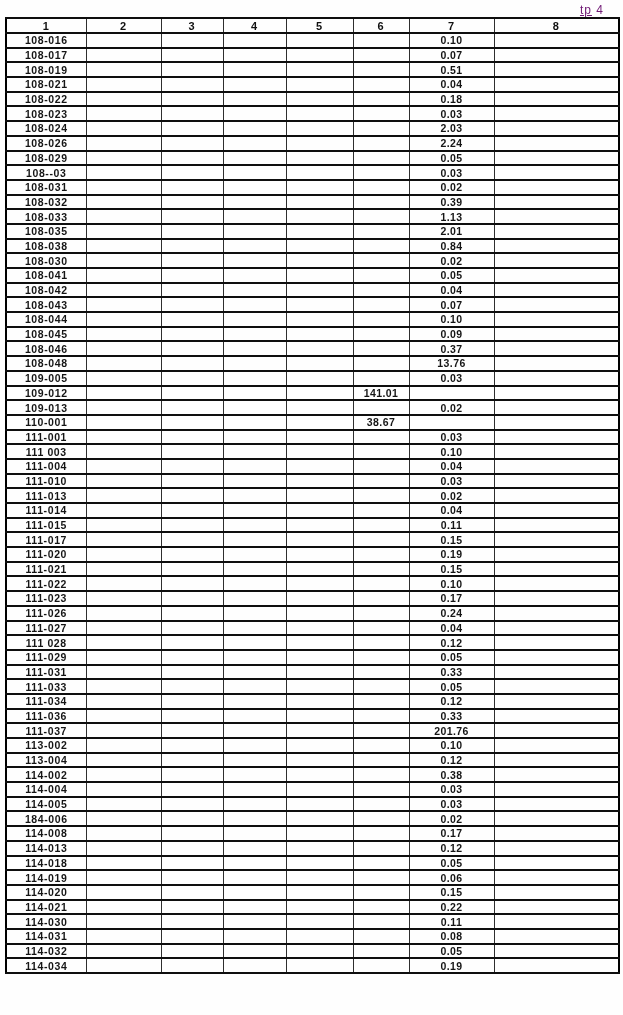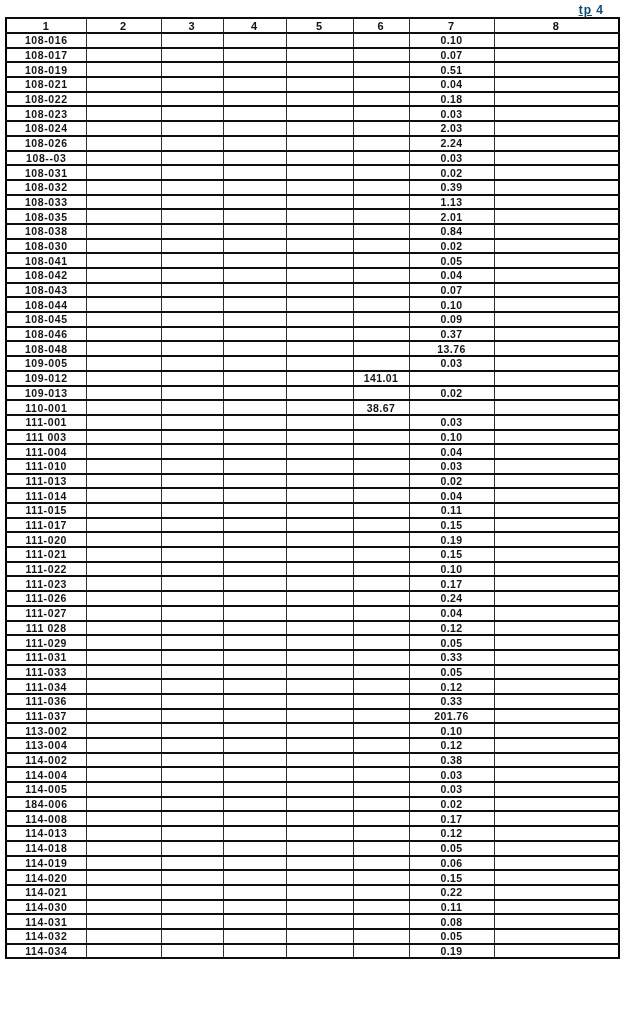--- a/index.html
+++ b/index.html
@@ -6,21 +6,21 @@
   body{
     width:623px;height:1015px;background:#ffffff;
     font-family:"Liberation Sans", sans-serif;
   }
   .page{
     position:relative;width:623px;height:1015px;background:#fefefe;overflow:hidden;
     color:#161616;
   }
   .page-label{
     position:absolute;top:3px;right:19px;
-    font-size:12px;font-weight:700;letter-spacing:1px;color:#0c4a6e;
+    font-size:12px;font-weight:400;letter-spacing:1px;color:#701a75;
   }
   .page-label .prefix{text-decoration:underline;}
   table.grid{
     position:absolute;left:5px;top:17px;width:613px;
     border-collapse:collapse;table-layout:fixed;
     border:2px solid #000;
   }
   .grid th,.grid td{
     border-left:1px solid #2e2e2e;
     border-right:1px solid #2e2e2e;
@@ -148,20 +148,30 @@
           <td class="c1">108-026</td>
           <td class="c2"></td>
           <td class="c3"></td>
           <td class="c4"></td>
           <td class="c5"></td>
           <td class="c6"></td>
           <td class="c7">2.24</td>
           <td class="c8"></td>
         </tr>
         <tr>
+          <td class="c1">108-029</td>
+          <td class="c2"></td>
+          <td class="c3"></td>
+          <td class="c4"></td>
+          <td class="c5"></td>
+          <td class="c6"></td>
+          <td class="c7">0.05</td>
+          <td class="c8"></td>
+        </tr>
+        <tr>
           <td class="c1">108--03</td>
           <td class="c2"></td>
           <td class="c3"></td>
           <td class="c4"></td>
           <td class="c5"></td>
           <td class="c6"></td>
           <td class="c7">0.03</td>
           <td class="c8"></td>
         </tr>
         <tr>

